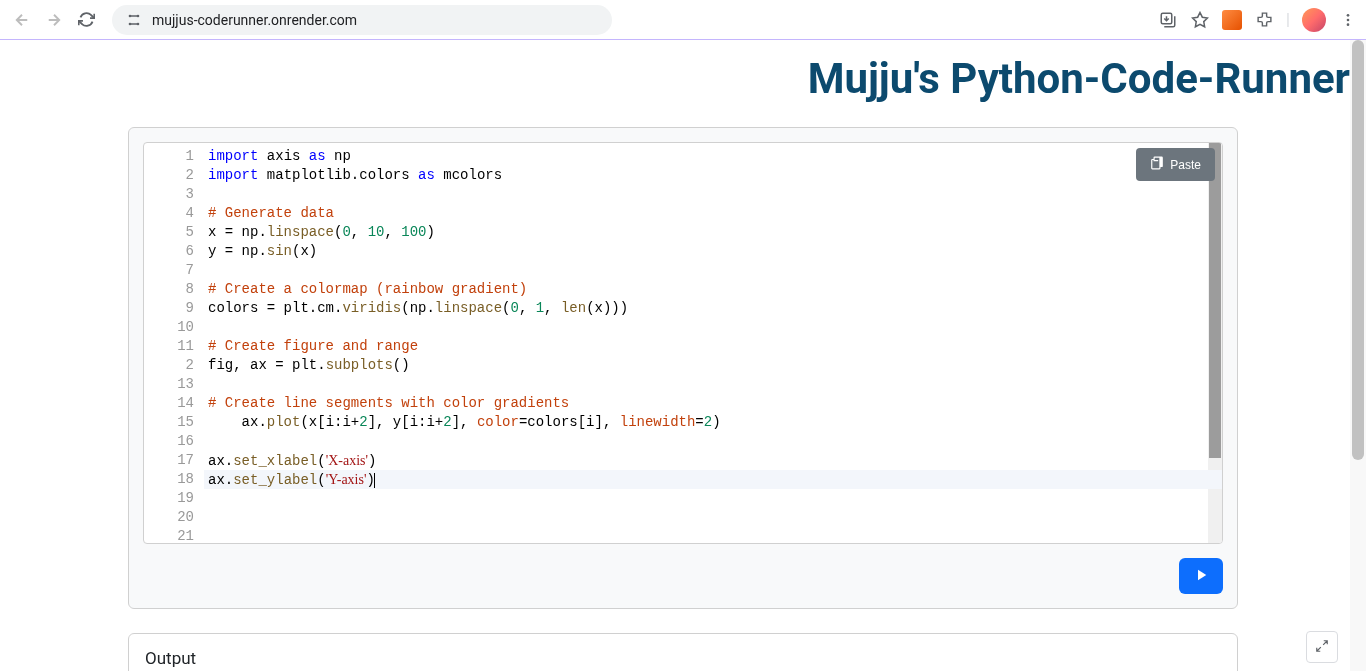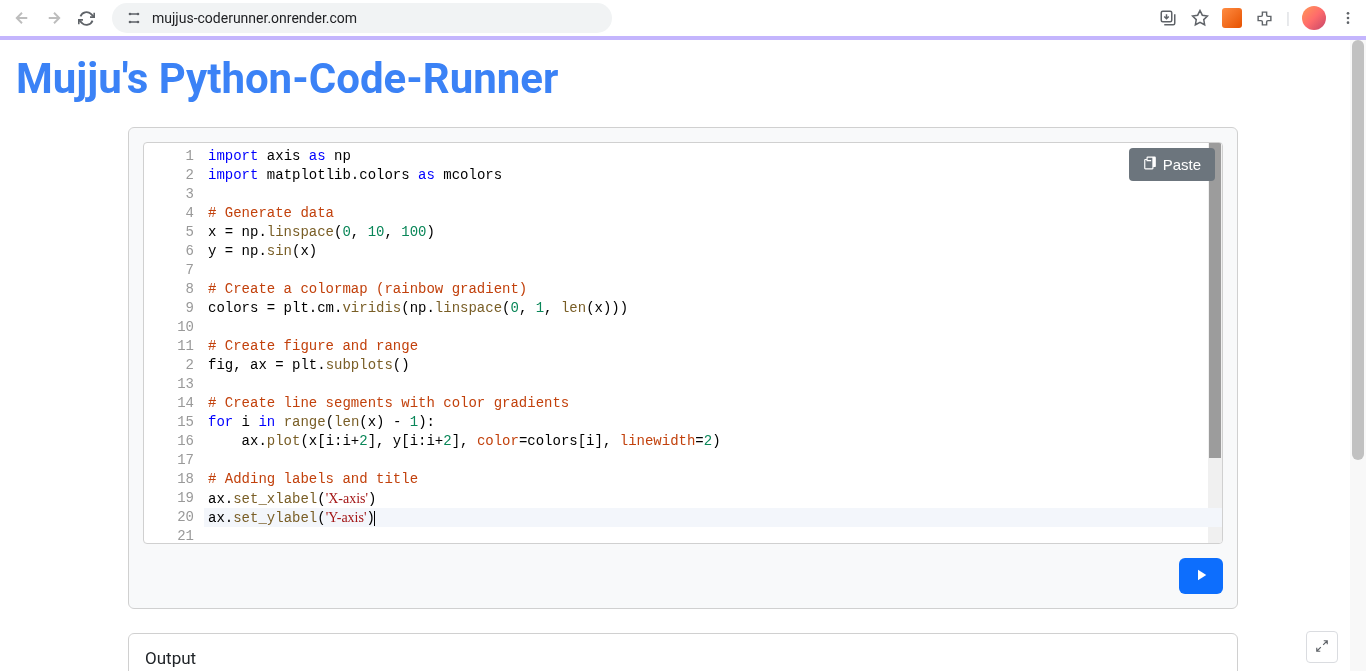--- a/index.html
+++ b/index.html
@@ -10,21 +10,21 @@
 
 body {
   font-family: -apple-system, BlinkMacSystemFont, "Segoe UI", Roboto, sans-serif;
   background: #ffffff;
   overflow: hidden;
 }
 
 .browser-chrome {
   height: 40px;
   background: #ffffff;
-  border-bottom: 4px solid #c4b5fd;
+  border-bottom: 1px solid #c4b5fd;
   display: flex;
   align-items: center;
   padding: 0 8px;
   gap: 4px;
 }
 
 .nav-btn {
   width: 28px;
   height: 28px;
   display: flex;
@@ -110,24 +110,24 @@
   height: 420px;
   background: #c1c1c1;
   border-radius: 6px;
 }
 
 .main-container {
   padding: 0 16px;
 }
 
 .page-title {
-  text-align: left;
+  text-align: right;
   font-size: 42px;
   font-weight: 700;
-  color: #3b82f6;
+  color: #0c4a6e;
   padding: 14px 0 24px 0;
 }
 
 .editor-panel {
   max-width: 1110px;
   margin: 0 auto;
   background: #f8f9fa;
   border: 1px solid #d0d0d0;
   border-radius: 6px;
   padding: 14px;
@@ -136,21 +136,21 @@
 
 .paste-btn {
   position: absolute;
   top: 20px;
   right: 22px;
   background: #6c757d;
   color: #fff;
   border: none;
   padding: 8px 14px;
   border-radius: 4px;
-  font-size: 15px;
+  font-size: 12px;
   cursor: pointer;
   display: flex;
   align-items: center;
   gap: 6px;
   z-index: 5;
 }
 
 .code-editor {
   background: #ffffff;
   border: 1px solid #d0d0d0;
@@ -392,24 +392,22 @@
               <div class="code-line"><span class="op">x = np.</span><span class="fn">linspace</span><span class="op">(</span><span class="num">0</span><span class="op">, </span><span class="num">10</span><span class="op">, </span><span class="num">100</span><span class="op">)</span></div>
               <div class="code-line"><span class="op">y = np.</span><span class="fn">sin</span><span class="op">(x)</span></div>
               <div class="code-line"></div>
               <div class="code-line"><span class="com"># Create a colormap (rainbow gradient)</span></div>
               <div class="code-line"><span class="op">colors = plt.cm.</span><span class="fn">viridis</span><span class="op">(np.</span><span class="fn">linspace</span><span class="op">(</span><span class="num">0</span><span class="op">, </span><span class="num">1</span><span class="op">, </span><span class="fn">len</span><span class="op">(x)))</span></div>
               <div class="code-line"></div>
               <div class="code-line"><span class="com"># Create figure and range</span></div>
               <div class="code-line"><span class="op">fig, ax = plt.</span><span class="fn">subplots</span><span class="op">()</span></div>
               <div class="code-line"></div>
               <div class="code-line"><span class="com"># Create line segments with color gradients</span></div>
-              <div class="code-line"><span class="kw">for</span><span class="op"> i </span><span class="kw">in</span><span class="op"> </span><span class="fn">range</span><span class="op">(</span><span class="fn">len</span><span class="op">(x) - </span><span class="num">1</span><span class="op">):</span></div>
               <div class="code-line"><span class="op">    ax.</span><span class="fn">plot</span><span class="op">(x[i:i+</span><span class="num">2</span><span class="op">], y[i:i+</span><span class="num">2</span><span class="op">], </span><span class="var">color</span><span class="op">=colors[i], </span><span class="var">linewidth</span><span class="op">=</span><span class="num">2</span><span class="op">)</span></div>
               <div class="code-line"></div>
-              <div class="code-line"><span class="com"># Adding labels and title</span></div>
               <div class="code-line"><span class="op">ax.</span><span class="fn">set_xlabel</span><span class="op">(</span><span class="str">'X-axis'</span><span class="op">)</span></div>
               <div class="code-line active-line"><span class="op">ax.</span><span class="fn">set_ylabel</span><span class="op">(</span><span class="str">'Y-axis'</span><span class="op">)</span><span class="cursor"></span></div>
             </div>
         </div>
       </div>
 
       <button class="run-btn">
         <span>
           <svg width="18" height="18" viewBox="0 0 24 24" fill="#fff">
               <path d="M8 5v14l11-7z"></path>

